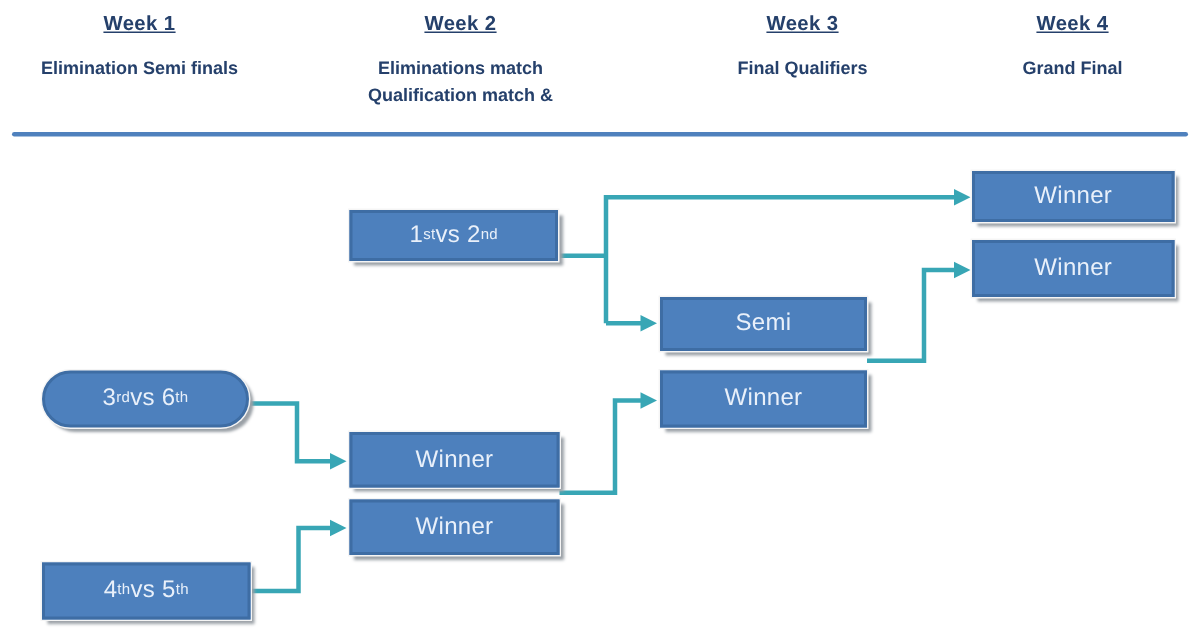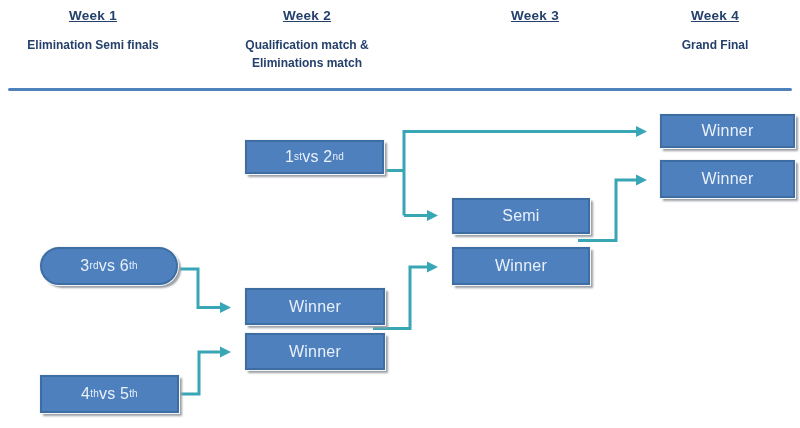--- a/index.html
+++ b/index.html
@@ -70,21 +70,20 @@
     position:absolute;
     background:var(--box-fill);
     border:2px solid var(--box-border);
     box-shadow:0 0 0 1px #f5f5f5, 3px 3px 2px var(--shadow);
     color:var(--box-text);
     display:flex;
     align-items:center;
     justify-content:center;
     font-size:16px;
     letter-spacing:.2px;
-    margin-left:12px;
   }
   .box sup{
     font-size:10px;
     line-height:0;
     vertical-align:6px;
   }
   .b-1v2 {left:233px;top:140px;width:139px;height:34px;}
   .b-3v6 {left:28px; top:247px;width:138px;height:38px;border-radius:19px;}
   .b-4v5 {left:28px; top:375px;width:139px;height:38px;}
   .b-w2a {left:233px;top:288px;width:140px;height:37px;}
@@ -99,25 +98,26 @@
 
 <div class="canvas">
 
   <div class="hcol hcol-1">
     <div class="week">Week 1</div>
     <div class="subline">Elimination Semi finals</div>
     <div class="subline"></div>
   </div>
   <div class="hcol hcol-2">
     <div class="week">Week 2</div>
+    <div class="subline">Eliminations match</div>
     <div class="subline">Qualification match &amp;</div>
-    <div class="subline">Eliminations match</div>
   </div>
   <div class="hcol hcol-3">
     <div class="week">Week 3</div>
+    <div class="subline">Final Qualifiers</div>
     <div class="subline"></div>
   </div>
   <div class="hcol hcol-4">
     <div class="week">Week 4</div>
     <div class="subline">Grand Final</div>
     <div class="subline"></div>
   </div>
 
   <div class="divider"></div>
 

